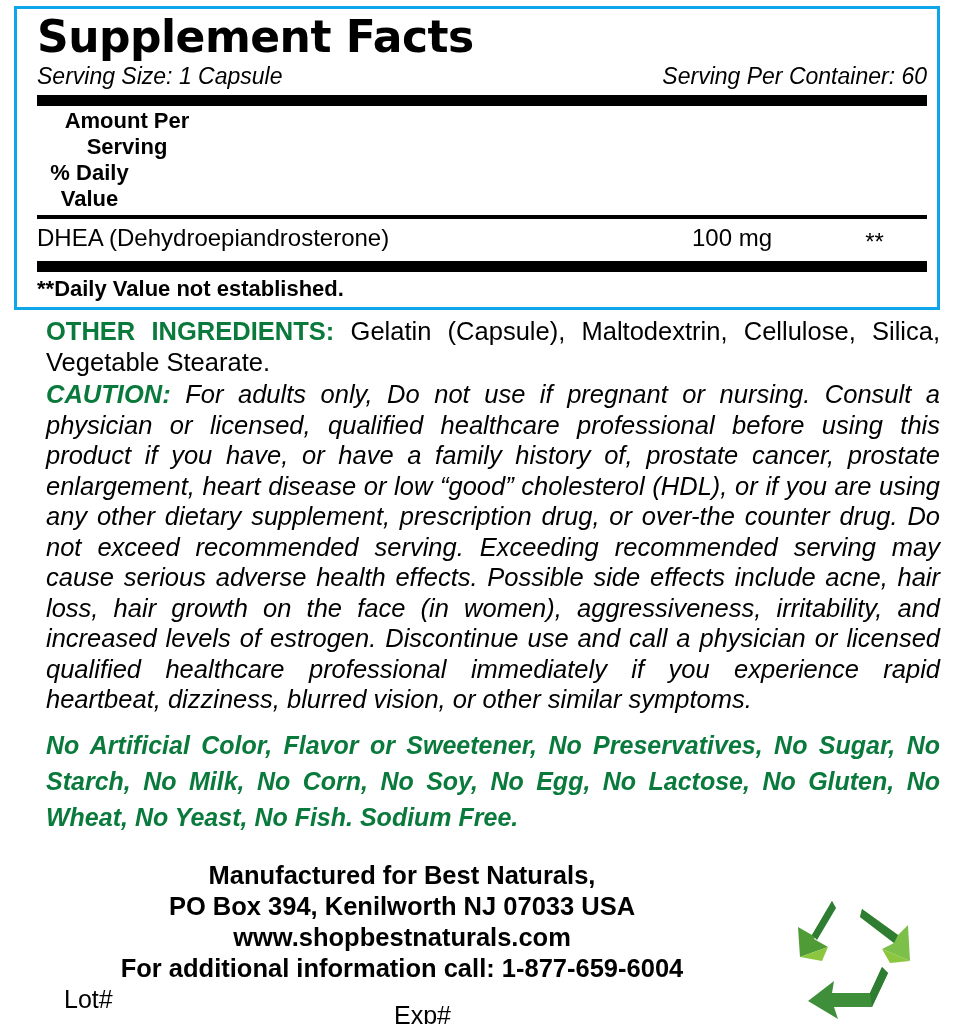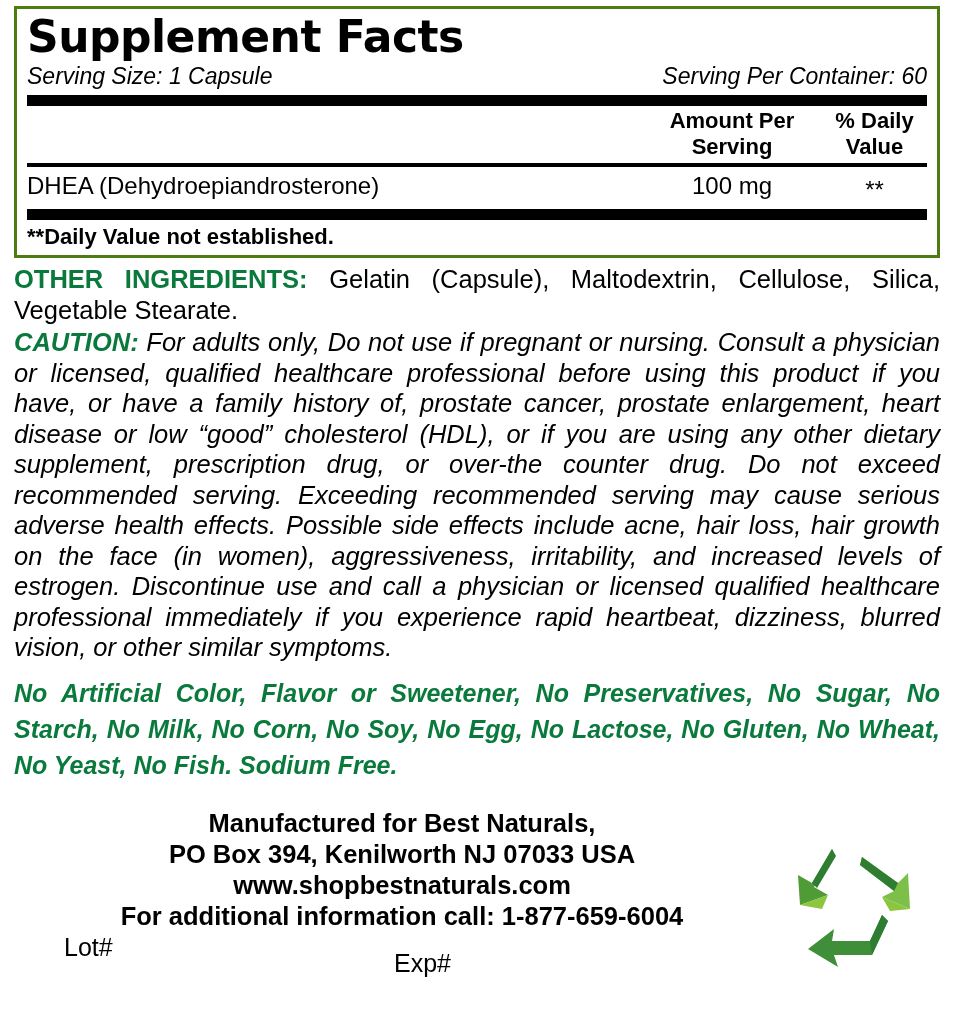--- a/index.html
+++ b/index.html
@@ -17,23 +17,23 @@
   .page {
     position: relative;
     width: 954px;
     height: 1024px;
     box-sizing: border-box;
     padding: 4px 14px 0 14px;
   }
 
   
   .sf-panel {
-    border: 3px solid #4d7c0f;
+    border: 3px solid #0ea5e9;
     box-sizing: border-box;
-    padding: 4px 10px 2px 10px;
+    padding: 4px 10px 2px 20px;
     margin-top: 2px;
   }
   .sf-title {
     font-family: "DejaVu Sans", sans-serif;
     font-weight: bold;
     font-size: 44px;
     line-height: 48px;
     letter-spacing: -0.5px;
   }
   .sf-serving-row {
@@ -50,23 +50,24 @@
     background: #000;
     margin: 2px 0 0 0;
   }
   .rule-med {
     height: 4px;
     background: #000;
     margin: 0;
   }
   .sf-headrow {
     display: flex;
-    justify-content: flex-end;
+    justify-content: space-between;
     align-items: flex-start;
     padding: 2px 0 3px 0;
+    flex-direction: column;
   }
   .sf-headcol {
     text-align: center;
     font-weight: bold;
     font-size: 22px;
     line-height: 26px;
   }
   .col-amount { width: 180px; }
   .col-dv { width: 105px; }
 
@@ -99,20 +100,21 @@
     line-height: 28px;
     font-weight: bold;
     padding: 3px 0 2px 0;
   }
 
   
   .body-block {
     margin-top: 6px;
     font-size: 25.5px;
     line-height: 30.5px;
+    margin-left: 32px;
   }
   .lead {
     color: #0a7a3c;
     font-weight: bold;
   }
   .para {
     text-align: justify;
     margin: 0 0 0 0;
   }
   .para.caution {

